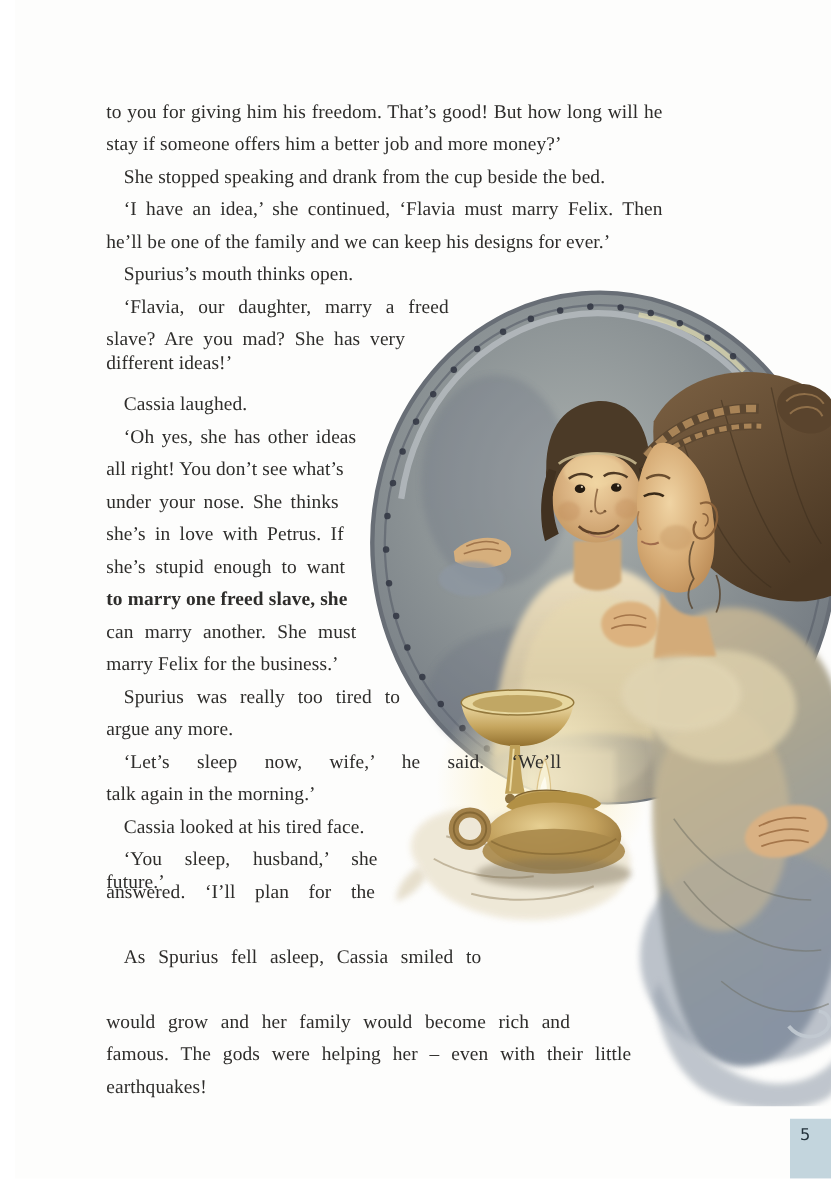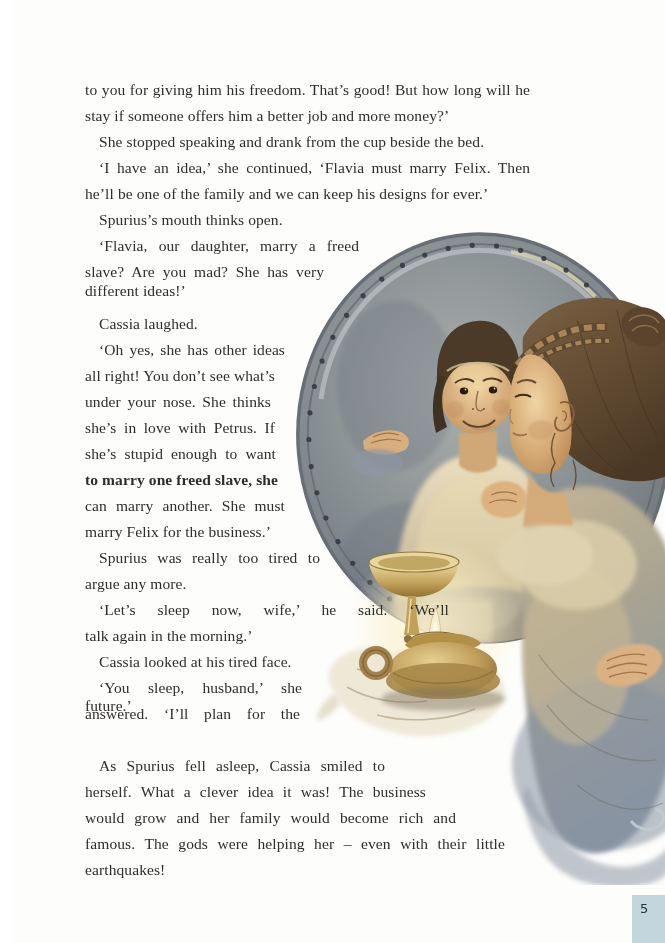--- a/index.html
+++ b/index.html
@@ -257,21 +257,20 @@
       <div class="line" style="top: 519px;">marry Felix for the business.’</div>
       <div class="line just" style="top: 545px; width: 235px; text-indent: 14px;">Spurius was really too tired to</div>
       <div class="line" style="top: 571px;">argue any more.</div>
       <div class="line just" style="top: 597px; width: 364px; text-indent: 14px;">‘Let’s sleep now, wife,’ he said. ‘We’ll</div>
       <div class="line" style="top: 623px;">talk again in the morning.’</div>
       <div class="line" style="top: 649px; text-indent: 14px;">Cassia looked at his tired face.</div>
       <div class="line just" style="top: 675px; width: 217px; text-indent: 14px;">‘You sleep, husband,’ she</div>
       <div class="line just" style="top: 701px; width: 215px;">answered. ‘I’ll plan for the</div>
       <div class="line" style="top: 693px;">future.’</div>
       <div class="line just" style="top: 753px; width: 300px; text-indent: 14px;">As Spurius fell asleep, Cassia smiled to</div>
-      <div class="line just" style="top: 779px; width: 341px;">herself. What a clever idea it was! The business</div>
       <div class="line just" style="top: 805px; width: 371px;">would grow and her family would become rich and</div>
       <div class="line just" style="top: 831px; width: 420px;">famous. The gods were helping her – even with their little</div>
       <div class="line" style="top: 857px;">earthquakes!</div>
     </div>
 
   <div class="pagenum-box">
     <span>5</span>
   </div>
 
 </div>

